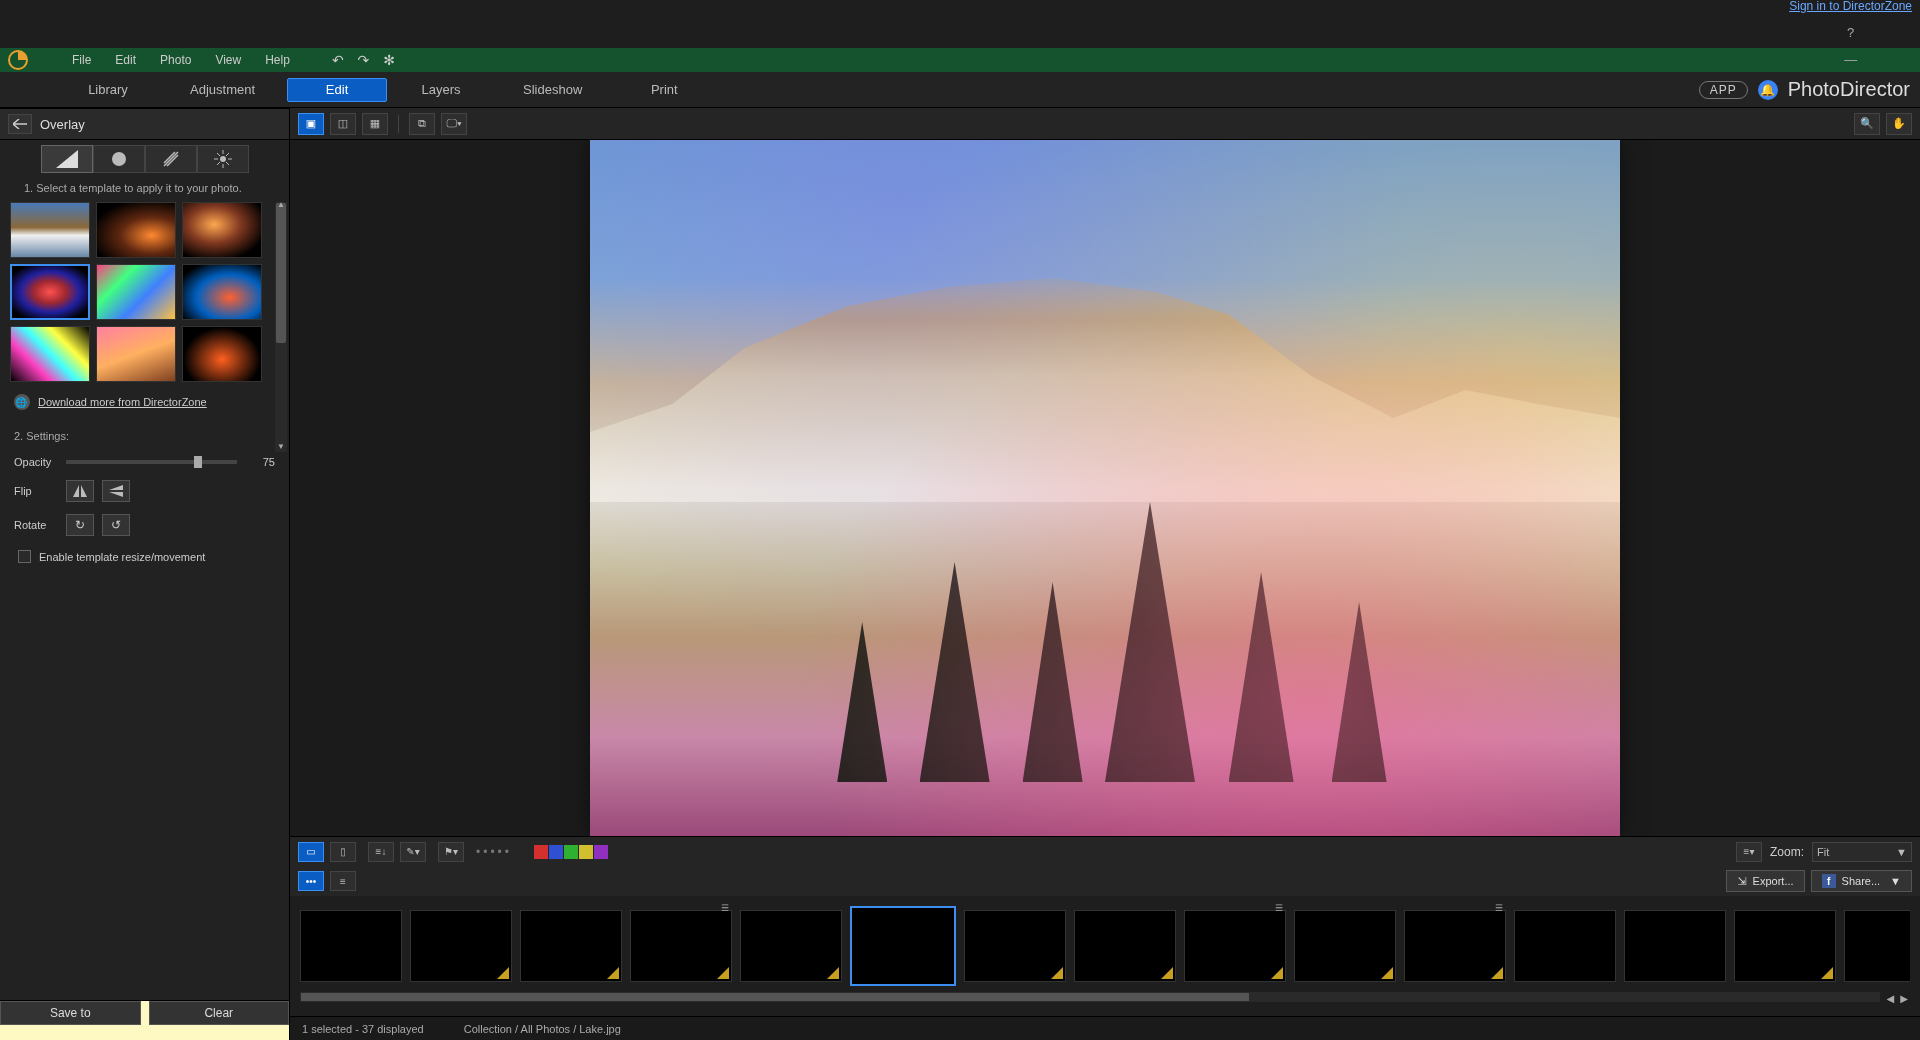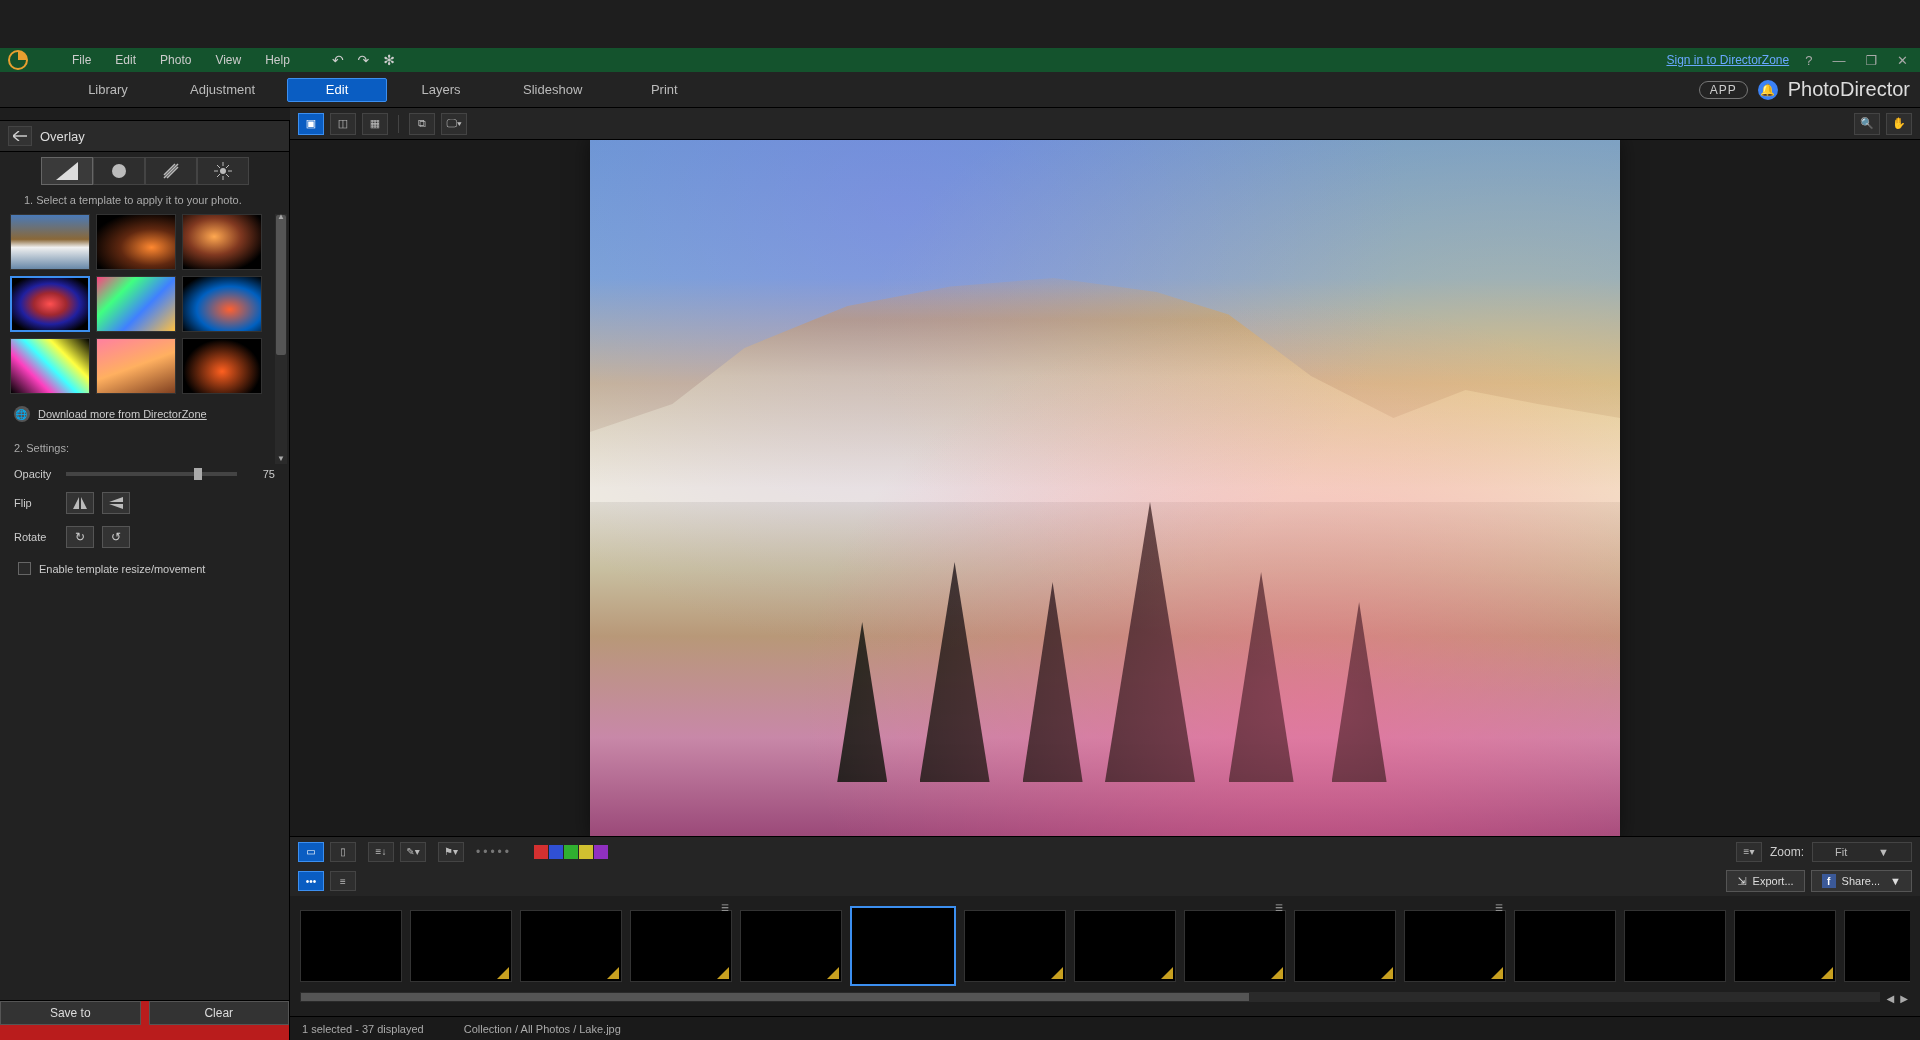--- a/index.html
+++ b/index.html
@@ -5,40 +5,40 @@
 * { margin:0; padding:0; box-sizing:border-box; font-family:"Segoe UI",Arial,sans-serif; user-select:none; }
 html,body { width:1920px; height:1040px; background:#1a1a1a; color:#ccc; overflow:hidden; font-size:12px; }
 .app { width:1920px; height:1040px; display:flex; flex-direction:column; background:#1e1e1e; }
 
 
 .menubar { height:24px; background:#14532d; display:flex; align-items:center; padding:0 6px; position:relative;margin-top:48px; }
 .menubar .logo { width:24px; height:24px; margin-right:30px; display:flex; align-items:center; justify-content:center; }
 .menubar .menu-item { padding:0 12px; font-size:12px; color:#ccc; cursor:pointer; line-height:24px; }
 .menubar .tool-icons { margin-left:30px; display:flex; gap:14px; align-items:center; }
 .menubar .tool-icons span { color:#ccc; font-size:14px; cursor:pointer; }
-.menubar .right { position:absolute; right:8px; display:flex; align-items:center; gap:12px; }
+.menubar .right { position:absolute; right:8px; display:flex; align-items:center; gap:12px;flex-direction:column; }
 .menubar .right .signin { color:#6aa8ff; text-decoration:underline; font-size:12px; cursor:pointer; }
 .menubar .right .win-btn { color:#aaa; font-size:13px; cursor:pointer; padding:0 4px; }
 
 
 .modrow { height:36px; background:#232323; display:flex; align-items:center; position:relative; border-bottom:1px solid #000; }
 .modrow .spacer-left { width:56px; }
 .modrow .mods { display:flex; }
 .modrow .mod { min-width:100px; padding:0 28px; height:24px; line-height:24px; text-align:center; color:#bbb; font-size:13px; cursor:pointer; margin:0 2px; }
 .modrow .mod.active { background:#0a5dc2; color:#fff; border:1px solid #3c8ff0; border-radius:2px; line-height:22px; }
 .modrow .right { position:absolute; right:10px; display:flex; align-items:center; gap:10px; }
 .modrow .app-badge { border:1px solid #777; border-radius:10px; padding:1px 10px; font-size:12px; color:#ccc; letter-spacing:1px; }
 .modrow .bell { width:20px; height:20px; border-radius:50%; background:#3b82f6; display:flex; align-items:center; justify-content:center; font-size:12px; color:#fff; }
 .modrow .brand { font-size:20px; color:#ddd; font-weight:300; }
 
 
 .body { flex:1; display:flex; min-height:0; }
 
 
-.leftpanel { width:290px; background:#222; display:flex; flex-direction:column; border-right:1px solid #000;margin-top:12px; }
+.leftpanel { width:290px; background:#222; display:flex; flex-direction:column; border-right:1px solid #000; }
 .lp-head { height:32px; background:#2a2a2a; display:flex; align-items:center; padding:0 8px; border-bottom:1px solid #000; border-top:1px solid #000; }
 .lp-head .back { width:24px; height:20px; background:#333; border:1px solid #444; display:flex; align-items:center; justify-content:center; cursor:pointer; margin-right:8px; }
 .lp-head .title { font-size:13px; color:#ddd; }
 .lp-tabs { height:38px; display:flex; align-items:center; justify-content:center; gap:0; padding:6px; }
 .lp-tabs .t { width:52px; height:28px; background:#2e2e2e; border:1px solid #444; display:flex; align-items:center; justify-content:center; cursor:pointer; }
 .lp-tabs .t.active { background:#3a3a3a; border-color:#666; }
 .lp-instr { font-size:11px; color:#aaa; padding:4px 24px 8px; }
 .lp-scroll { position:relative; padding:0 10px; }
 .lp-grid { display:grid; grid-template-columns:repeat(3,80px); gap:6px; width:258px; }
 .lp-th { width:80px; height:56px; background:#000; cursor:pointer; border:1px solid #333; overflow:hidden; }
@@ -50,21 +50,21 @@
 .lp-dl .link { color:#ccc; text-decoration:underline; cursor:pointer; }
 .lp-sec2 { padding:8px 14px; font-size:11px; color:#aaa; }
 .lp-row { display:flex; align-items:center; padding:6px 14px; gap:8px; font-size:11px; color:#ccc; }
 .lp-row .lbl { width:44px; }
 .lp-row .slider { flex:1; height:4px; background:#444; position:relative; }
 .lp-row .slider .knob { position:absolute; top:-4px; width:8px; height:12px; background:#aaa; }
 .lp-row .val { width:30px; text-align:right; }
 .lp-row .btn { width:28px; height:22px; background:#333; border:1px solid #555; display:flex; align-items:center; justify-content:center; cursor:pointer; font-size:12px; }
 .lp-chk { display:flex; align-items:center; gap:8px; padding:8px 18px; font-size:11px; color:#ccc; }
 .lp-chk .box { width:13px; height:13px; border:1px solid #666; background:#2a2a2a; }
-.lp-footer { margin-top:auto; height:40px; display:flex; gap:8px; padding:0; border-top:1px solid #000; background:#b91c1c; }
+.lp-footer { margin-top:auto; height:40px; display:flex; gap:8px; padding:0; border-top:1px solid #000; background:#fef9c3; }
 .lp-footer .fbtn { flex:1; height:24px; background:#333; border:1px solid #555; display:flex; align-items:center; justify-content:center; font-size:12px; color:#ddd; cursor:pointer; }
 
 
 .main { flex:1; display:flex; flex-direction:column; background:#1e1e1e; min-width:0; }
 .main-toolbar { height:32px; background:#252525; display:flex; align-items:center; padding:0 8px; gap:6px; border-bottom:1px solid #000; position:relative; }
 .main-toolbar .tb { width:26px; height:22px; background:#2e2e2e; border:1px solid #444; display:flex; align-items:center; justify-content:center; cursor:pointer; font-size:11px; color:#bbb; }
 .main-toolbar .tb.active { background:#0a5dc2; border-color:#3c8ff0; color:#fff; }
 .main-toolbar .sep { width:1px; height:18px; background:#444; margin:0 4px; }
 .main-toolbar .right { position:absolute; right:8px; display:flex; gap:6px; }
 
@@ -82,21 +82,21 @@
 .tree.t6 { left:72%; width:55px; height:180px; clip-path:polygon(50% 0,0 100%,100% 100%); }
 
 
 .strip-tools { height:30px; background:#252525; display:flex; align-items:center; padding:0 8px; gap:6px; border-top:1px solid #000; position:relative; }
 .strip-tools .tb { width:26px; height:20px; background:#2e2e2e; border:1px solid #444; display:flex; align-items:center; justify-content:center; cursor:pointer; font-size:10px; color:#bbb; }
 .strip-tools .tb.active { background:#0a5dc2; border-color:#3c8ff0; color:#fff; }
 .strip-tools .swatches { display:flex; gap:1px; margin-left:4px; }
 .strip-tools .sw { width:14px; height:14px; cursor:pointer; }
 .strip-tools .dots { color:#777; letter-spacing:3px; margin:0 6px; }
 .strip-tools .right { position:absolute; right:8px; display:flex; align-items:center; gap:8px; }
-.strip-tools .zoom-sel { width:100px; height:20px; background:#2a2a2a; border:1px solid #444; color:#bbb; padding:0 22px; font-size:11px; display:flex; align-items:center; justify-content:space-between; }
+.strip-tools .zoom-sel { width:100px; height:20px; background:#2a2a2a; border:1px solid #444; color:#bbb; padding:0 4px; font-size:11px; display:flex; align-items:center; justify-content:space-between; }
 
 .strip-tools2 { height:30px; background:#252525; display:flex; align-items:center; padding:0 8px; gap:6px; position:relative; }
 .strip-tools2 .right { position:absolute; right:8px; display:flex; align-items:center; gap:6px; }
 .strip-tools2 .actbtn { height:22px; padding:0 10px; background:#333; border:1px solid #555; display:flex; align-items:center; gap:6px; font-size:11px; color:#ddd; cursor:pointer; }
 
 
 .filmstrip { height:120px; background:#1e1e1e; position:relative; padding:6px 10px 0; }
 .filmstrip .thumbs { display:flex; gap:8px; overflow:hidden; height:96px; }
 .filmstrip .th { flex:0 0 102px; height:72px; background:#000; border:1px solid #333; cursor:pointer; margin-top:8px; position:relative; }
 .filmstrip .th.sel { border:2px solid #3c8ff0; flex:0 0 106px; height:80px; margin-top:4px; }

